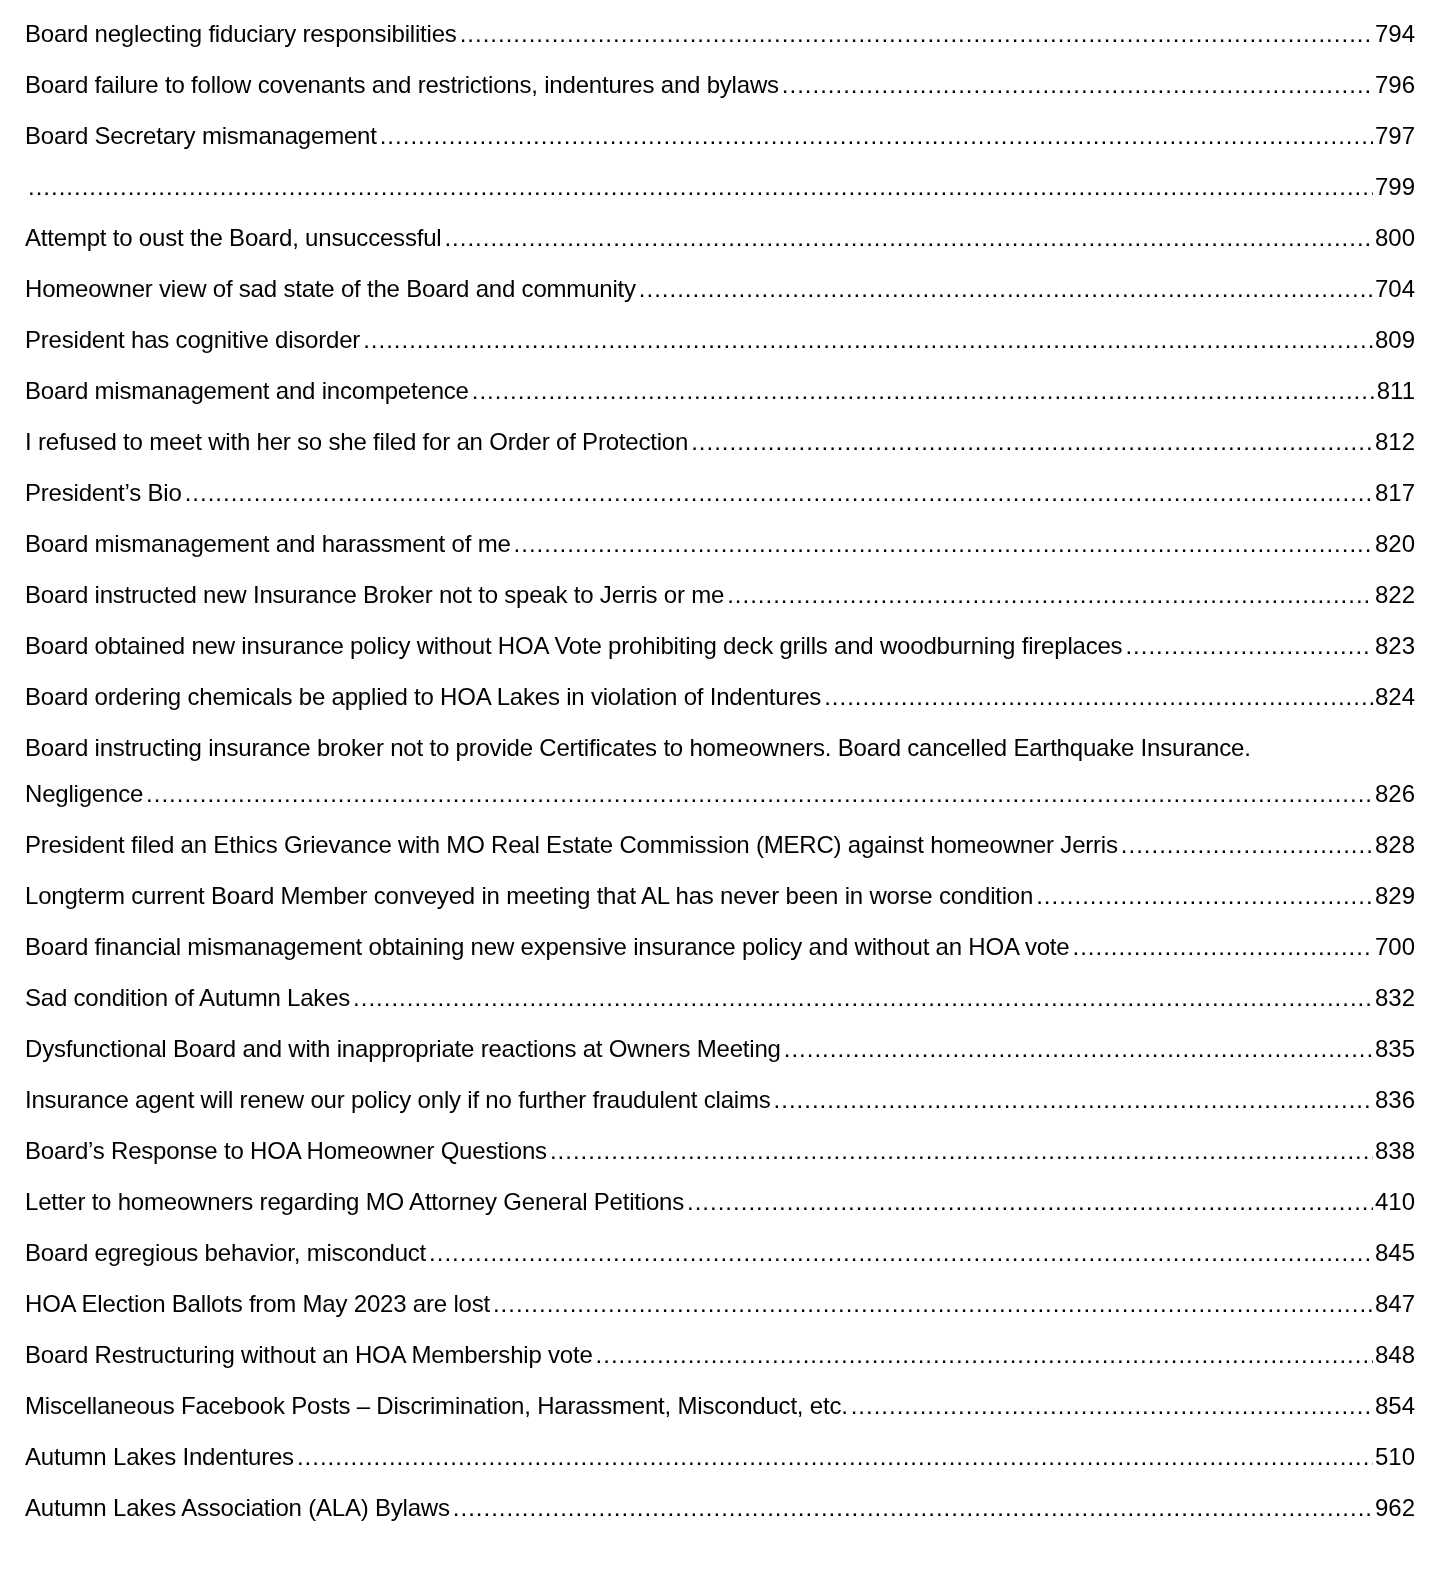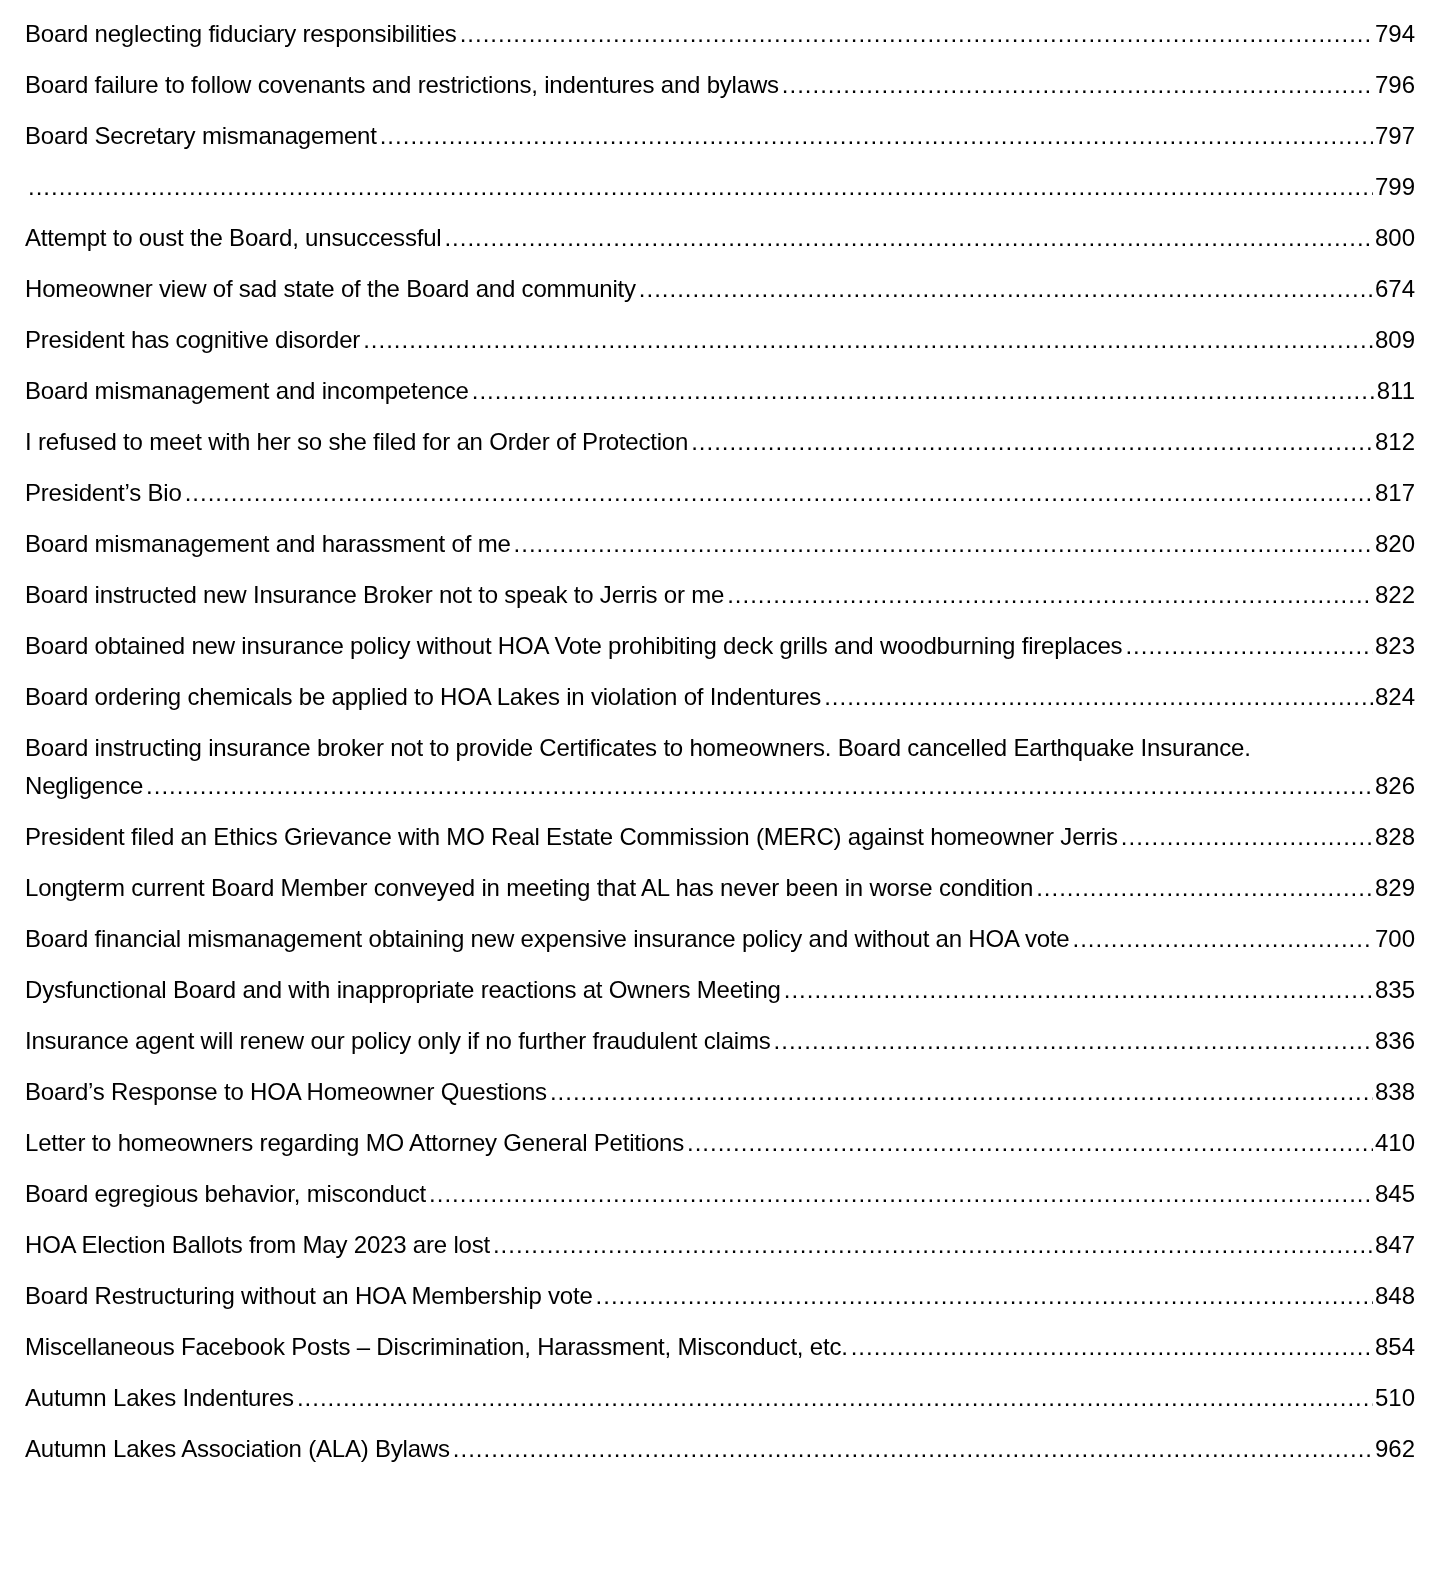--- a/index.html
+++ b/index.html
@@ -20,21 +20,21 @@
     padding: 15px 40px 0 25px;
   }
   .toc-entry {
     display: flex;
     align-items: baseline;
     line-height: 38px;
     font-size: 24px;
     margin-bottom: 13px;
   }
   .toc-entry.no-gap {
-    margin-bottom: 0;
+    margin-bottom: 8px;
   }
   .toc-title {
     flex: 0 0 auto;
     white-space: nowrap;
     letter-spacing: -0.2px;
   }
   .toc-dots {
     flex: 1 1 20px;
     overflow: hidden;
     white-space: nowrap;
@@ -81,21 +81,21 @@
 
   <div class="toc-entry">
     <span class="toc-title">Attempt to oust the Board, unsuccessful</span>
     <span class="toc-dots"></span>
     <span class="toc-page">800</span>
   </div>
 
   <div class="toc-entry">
     <span class="toc-title">Homeowner view of sad state of the Board and community</span>
     <span class="toc-dots"></span>
-    <span class="toc-page">674</span>
+    <span class="toc-page">704</span>
   </div>
 
   <div class="toc-entry">
     <span class="toc-title">President has cognitive disorder</span>
     <span class="toc-dots"></span>
     <span class="toc-page">809</span>
   </div>
 
   <div class="toc-entry">
     <span class="toc-title">Board mismanagement and incompetence</span>
@@ -161,20 +161,25 @@
     <span class="toc-dots"></span>
     <span class="toc-page">829</span>
   </div>
 
   <div class="toc-entry">
     <span class="toc-title">Board financial mismanagement obtaining new expensive insurance policy and without an HOA vote</span>
     <span class="toc-dots"></span>
     <span class="toc-page">700</span>
   </div>
 
+  <div class="toc-entry">
+    <span class="toc-title">Sad condition of Autumn Lakes</span>
+    <span class="toc-dots"></span>
+    <span class="toc-page">832</span>
+  </div>
 
   <div class="toc-entry">
     <span class="toc-title">Dysfunctional Board and with inappropriate reactions at Owners Meeting</span>
     <span class="toc-dots"></span>
     <span class="toc-page">835</span>
   </div>
 
   <div class="toc-entry">
     <span class="toc-title">Insurance agent will renew our policy only if no further fraudulent claims</span>
     <span class="toc-dots"></span>

